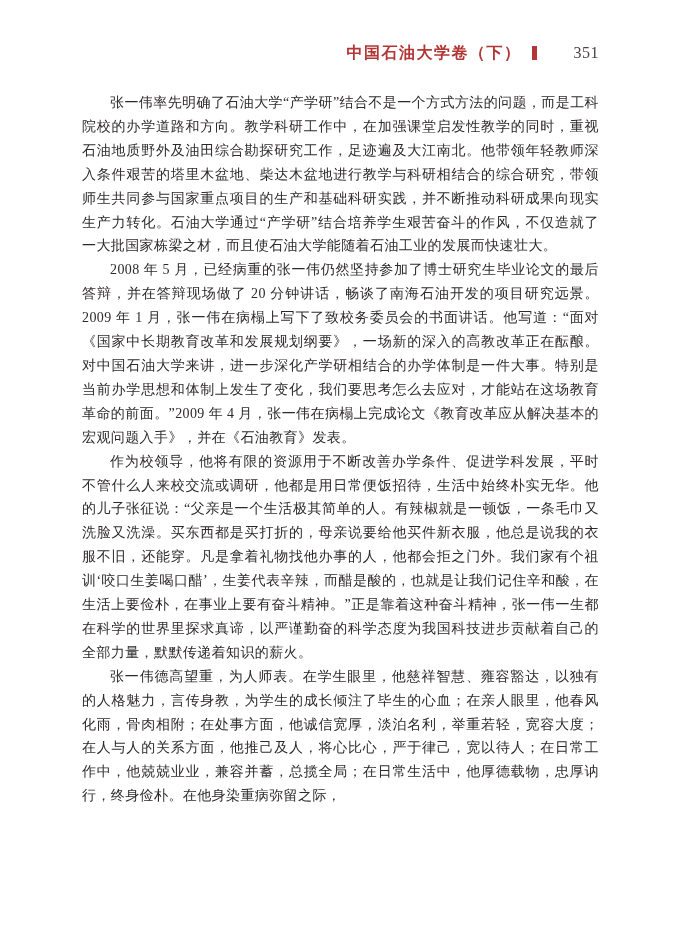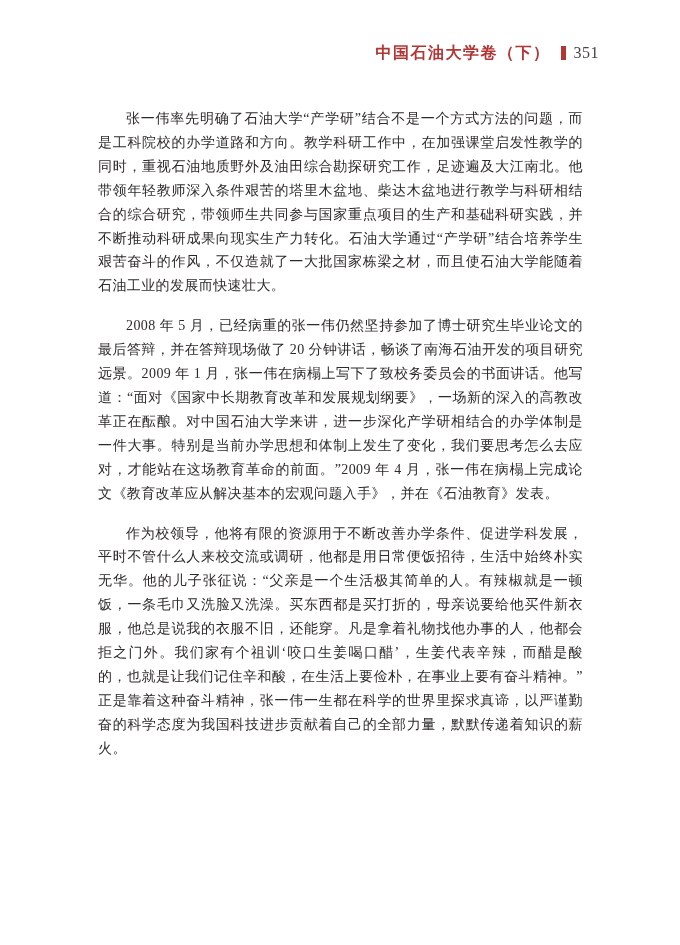--- a/index.html
+++ b/index.html
@@ -32,49 +32,51 @@
   .running-head .head-bar {
     display: inline-block;
     width: 5px;
     height: 14px;
     background: #b23636;
     margin: 0 8px 0 10px;
   }
   .running-head .head-page {
     color: #4d4343;
     letter-spacing: 0.5px;
+    margin-left: 29px;
   }
   .body-text {
     position: absolute;
     top: 91px;
     left: 82px;
     width: 517px;
     font-size: 14px;
     line-height: 23.9px;
     color: #2e2a2a;
     text-align: justify;
     text-justify: inter-ideograph;
     letter-spacing: 0.4px;
   }
   .body-text p {
-    margin: 16px;
+    margin: 0;
     padding: 0;
     text-indent: 2em;
   }
 </style>
 </head>
 <body>
 
 <div class="page">
 
   <div class="running-head">
     <span class="head-title">中国石油大学卷（下）</span>
     <span class="head-bar"></span>
     <span class="head-page">351</span>
   </div>
 
   <div class="body-text">
     <p>张一伟率先明确了石油大学“产学研”结合不是一个方式方法的问题，而是工科院校的办学道路和方向。教学科研工作中，在加强课堂启发性教学的同时，重视石油地质野外及油田综合勘探研究工作，足迹遍及大江南北。他带领年轻教师深入条件艰苦的塔里木盆地、柴达木盆地进行教学与科研相结合的综合研究，带领师生共同参与国家重点项目的生产和基础科研实践，并不断推动科研成果向现实生产力转化。石油大学通过“产学研”结合培养学生艰苦奋斗的作风，不仅造就了一大批国家栋梁之材，而且使石油大学能随着石油工业的发展而快速壮大。</p>
     <p>2008 年 5 月，已经病重的张一伟仍然坚持参加了博士研究生毕业论文的最后答辩，并在答辩现场做了 20 分钟讲话，畅谈了南海石油开发的项目研究远景。2009 年 1 月，张一伟在病榻上写下了致校务委员会的书面讲话。他写道：“面对《国家中长期教育改革和发展规划纲要》，一场新的深入的高教改革正在酝酿。对中国石油大学来讲，进一步深化产学研相结合的办学体制是一件大事。特别是当前办学思想和体制上发生了变化，我们要思考怎么去应对，才能站在这场教育革命的前面。”2009 年 4 月，张一伟在病榻上完成论文《教育改革应从解决基本的宏观问题入手》，并在《石油教育》发表。</p>
     <p>作为校领导，他将有限的资源用于不断改善办学条件、促进学科发展，平时不管什么人来校交流或调研，他都是用日常便饭招待，生活中始终朴实无华。他的儿子张征说：“父亲是一个生活极其简单的人。有辣椒就是一顿饭，一条毛巾又洗脸又洗澡。买东西都是买打折的，母亲说要给他买件新衣服，他总是说我的衣服不旧，还能穿。凡是拿着礼物找他办事的人，他都会拒之门外。我们家有个祖训‘咬口生姜喝口醋’，生姜代表辛辣，而醋是酸的，也就是让我们记住辛和酸，在生活上要俭朴，在事业上要有奋斗精神。”正是靠着这种奋斗精神，张一伟一生都在科学的世界里探求真谛，以严谨勤奋的科学态度为我国科技进步贡献着自己的全部力量，默默传递着知识的薪火。</p>
+    <p>张一伟德高望重，为人师表。在学生眼里，他慈祥智慧、雍容豁达，以独有的人格魅力，言传身教，为学生的成长倾注了毕生的心血；在亲人眼里，他春风化雨，骨肉相附；在处事方面，他诚信宽厚，淡泊名利，举重若轻，宽容大度；在人与人的关系方面，他推己及人，将心比心，严于律己，宽以待人；在日常工作中，他兢兢业业，兼容并蓄，总揽全局；在日常生活中，他厚德载物，忠厚讷行，终身俭朴。在他身染重病弥留之际，</p>
   </div>
 
 </div>
 
 </body></html>

